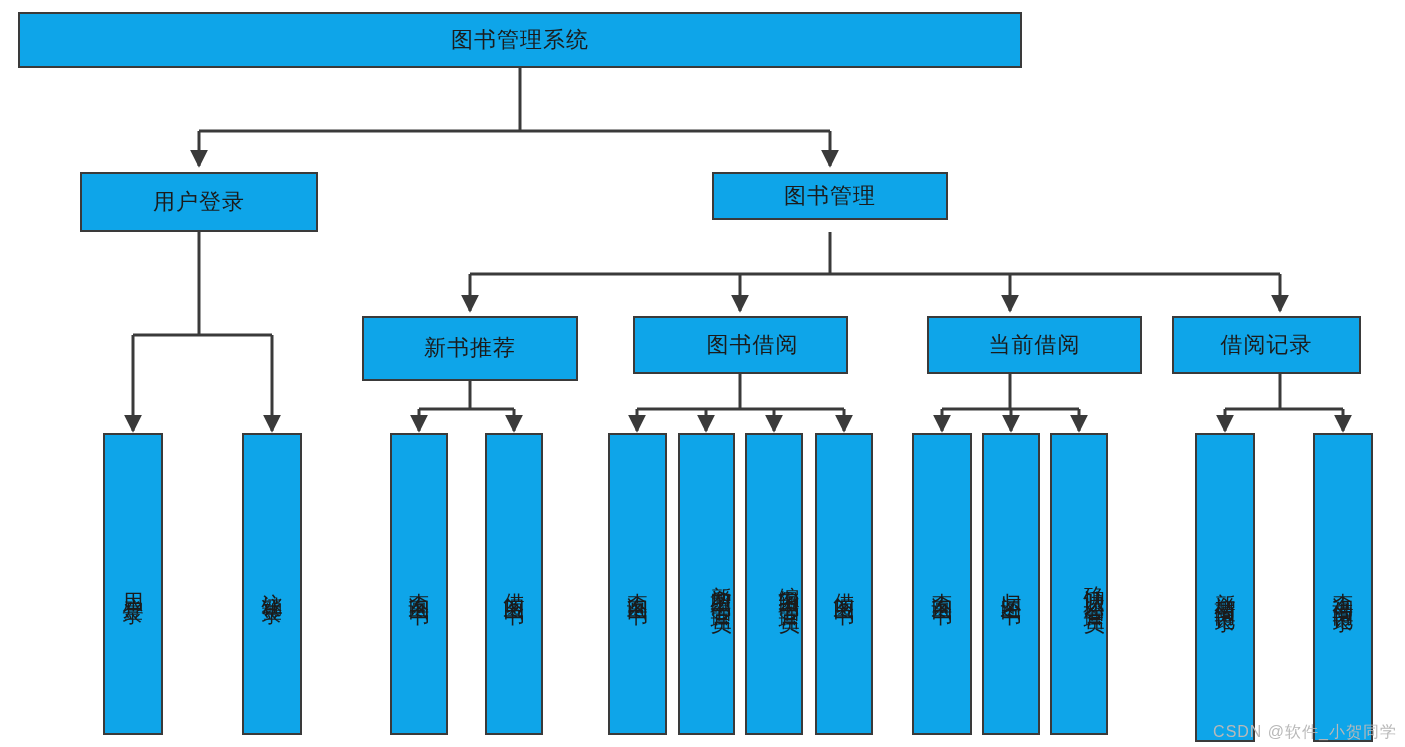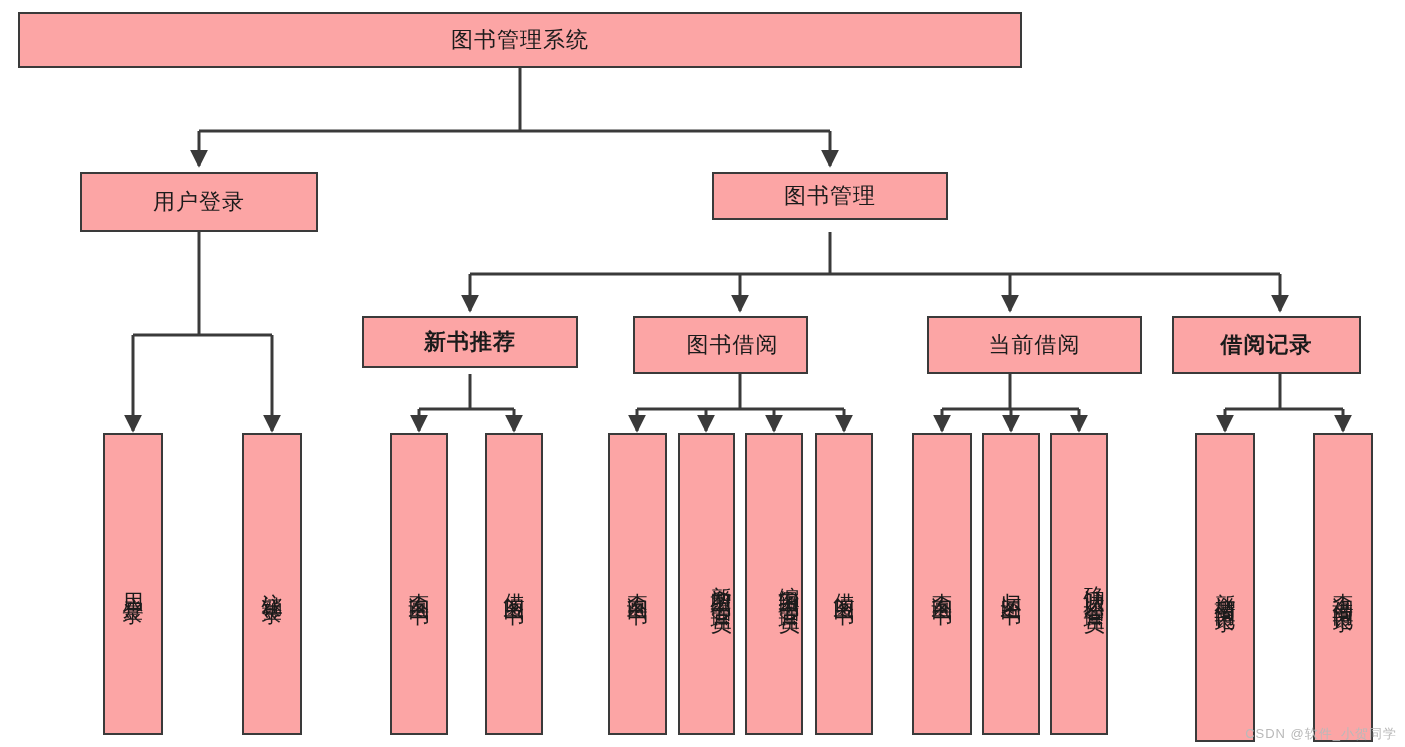--- a/index.html
+++ b/index.html
@@ -23,21 +23,21 @@
     position: absolute;
     left: 0;
     top: 0;
     width: 1405px;
     height: 747px;
     pointer-events: none;
   }
   .node {
     position: absolute;
     box-sizing: border-box;
-    background: #fca5a5;
+    background: #0ea5e9;
     border: 2.5px solid #3a3a3a;
     display: flex;
     align-items: center;
     justify-content: center;
     color: #1b1b1b;
     z-index: 2;
   }
   .node-h {
     font-size: 22px;
     letter-spacing: 1px;
@@ -55,21 +55,21 @@
     padding-top: 6px;
   }
   .node-v.mid {
     align-items: center;
     padding-top: 0;
   }
   .watermark {
     position: absolute;
     right: 8px;
     bottom: 4px;
-    font-size: 13px;
+    font-size: 16px;
     color: #b9b9b9;
     letter-spacing: 1px;
     white-space: nowrap;
     z-index: 3;
   }
 </style>
 </head>
 <body>
 
 <div id="stage">
@@ -122,24 +122,24 @@
       <path d="M 1225 409 L 1225 431" marker-end="url(#arrow)"></path>
       <path d="M 1343 409 L 1343 431" marker-end="url(#arrow)"></path>
     </g>
   </svg>
 
   <div class="node node-h" style="left:18px; top:12px; width:1004px; height:56px;">图书管理系统</div>
 
   <div class="node node-h" style="left:80px; top:172px; width:238px; height:60px;">用户登录</div>
   <div class="node node-h" style="left:712px; top:172px; width:236px; height:48px;">图书管理</div>
 
-  <div class="node node-h" style="left:362px; top:316px; width:216px; height:52px;font-weight:bold;">新书推荐</div>
-  <div class="node node-h" style="left:633px; top:316px; width:175px; height:58px;padding-left:24px;">图书借阅</div>
+  <div class="node node-h" style="left:362px; top:316px; width:216px; height:65px;">新书推荐</div>
+  <div class="node node-h" style="left:633px; top:316px; width:215px; height:58px;padding-left:24px;">图书借阅</div>
   <div class="node node-h" style="left:903px; top:316px; width:215px; height:58px;margin-left:24px;">当前借阅</div>
-  <div class="node node-h" style="left:1172px; top:316px; width:189px; height:58px;font-weight:bold;">借阅记录</div>
+  <div class="node node-h" style="left:1172px; top:316px; width:189px; height:58px;">借阅记录</div>
 
   <div class="node node-v mid" style="left:103px; top:433px; width:60px; height:302px;">用户登录</div>
   <div class="node node-v mid" style="left:242px; top:433px; width:60px; height:302px;">注销登录</div>
 
   <div class="node node-v mid" style="left:390px; top:433px; width:58px; height:302px;">查询图书</div>
   <div class="node node-v mid" style="left:485px; top:433px; width:58px; height:302px;">借阅图书</div>
 
   <div class="node node-v mid" style="left:608px; top:433px; width:59px; height:302px;">查询图书</div>
   <div class="node node-v" style="left:678px; top:433px; width:57px; height:302px;">新增图书（管理员）</div>
   <div class="node node-v" style="left:745px; top:433px; width:58px; height:302px;">编辑图书（管理员）</div>

